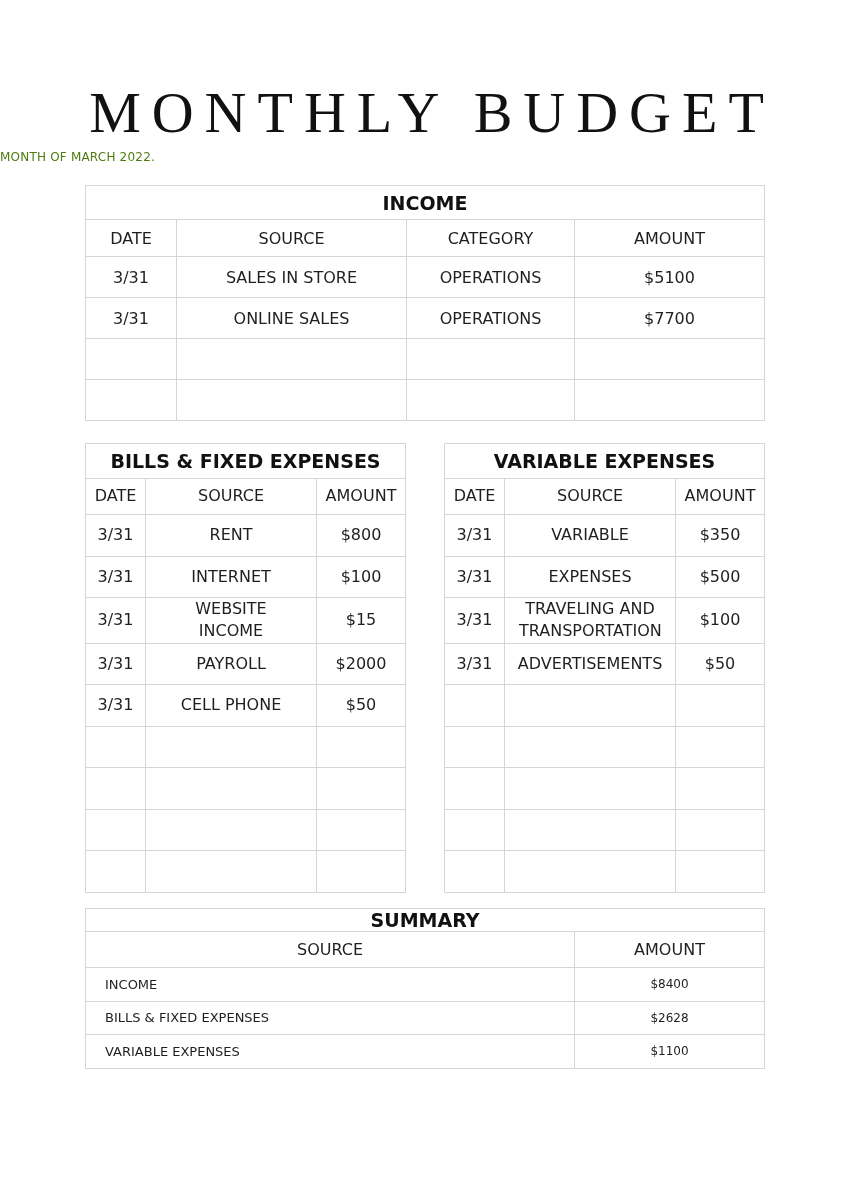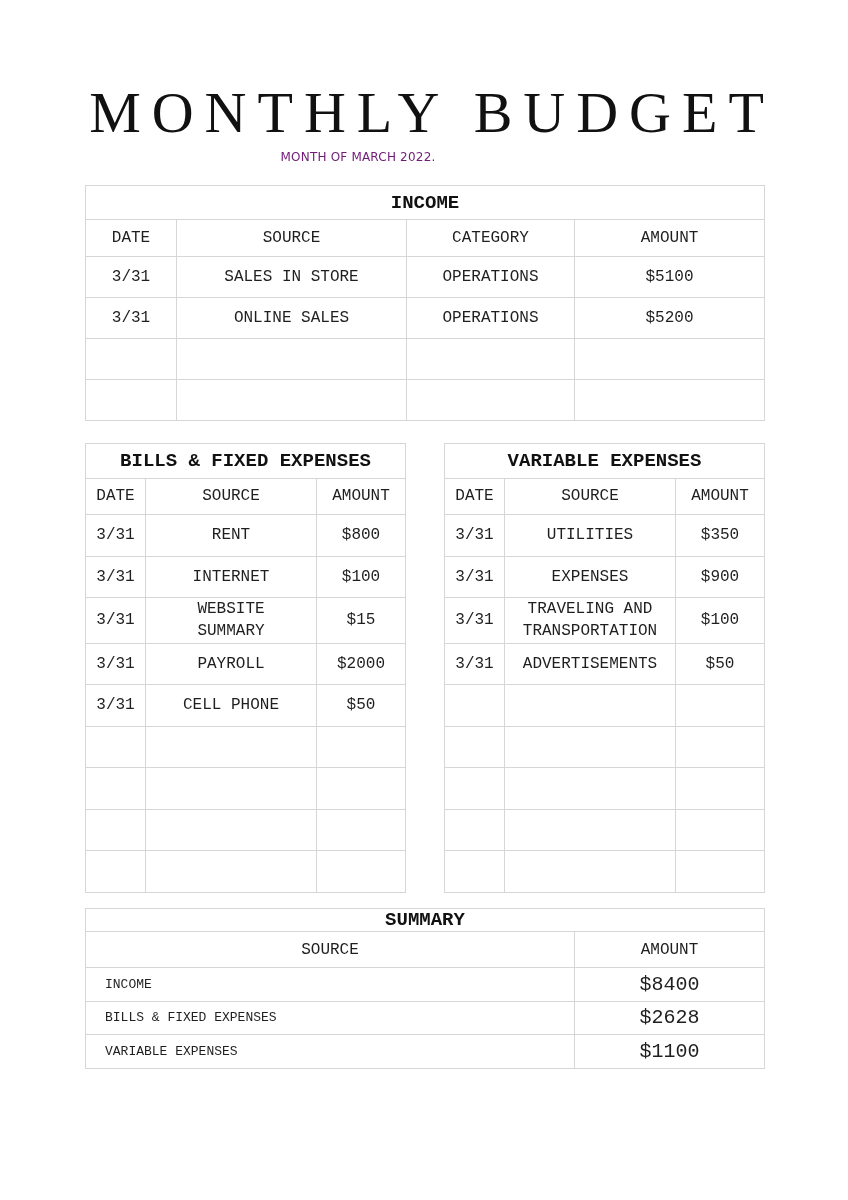--- a/index.html
+++ b/index.html
@@ -1,37 +1,37 @@
 <!DOCTYPE html>
 <html><head>
 <meta charset="utf-8">
 <style>
   html, body { margin: 0; padding: 0; background: #ffffff; }
   body { width: 848px; height: 1200px; position: relative; overflow: hidden; font-family: "DejaVu Sans", sans-serif; color: #1a1a1a; }
   .title { position: absolute; left: 0; top: 84px; width: 848px; text-align: center; font-family: "Liberation Serif", "DejaVu Serif", serif; font-size: 58px; letter-spacing: 11px; font-weight: 400; color: #111; line-height: 1; padding-left: 8px; }
-  .subtitle { position: absolute; left: 0; top: 150px; width: 716px; text-align: center; font-size: 12px; color: #701a75; letter-spacing: 0.2px; }
-  table { border-collapse: collapse; position: absolute; table-layout: fixed; font-family: Liberation Mono, monospace; }
+  .subtitle { position: absolute; left: 0; top: 150px; width: 716px; text-align: left; font-size: 12px; color: #4d7c0f; letter-spacing: 0.2px; }
+  table { border-collapse: collapse; position: absolute; table-layout: fixed; }
   td, th { border: 1.5px solid #d6d6d6; text-align: center; font-weight: 400; font-size: 16px; color: #1f1f1f; padding: 0; }
   th.sect { font-weight: 700; font-size: 19px; color: #111; }
   .income { left: 85px; top: 185px; width: 679px; }
   .income tr.h1 { height: 34px; }
   .income tr.h2 { height: 37px; }
   .income tr.r { height: 41px; }
   .bills { left: 85px; top: 443px; width: 320px; }
   .vars { left: 444px; top: 443px; width: 320px; }
   .side tr.h1 { height: 35px; }
   .side tr.h2 { height: 36px; }
   .side tr.r { height: 41.5px; }
   .side td { font-size: 16px; line-height: 1.4; }
   .summary { left: 85px; top: 908px; width: 679px; }
   .summary tr.h1 { height: 19px; }
   .summary tr.h2 { height: 36px; }
   .summary tr.r { height: 33.5px; }
   .summary td.lab { text-align: left; padding-left: 19px; font-size: 13px; }
-  .summary td.amt { font-size: 20px; margin-left: 36px; }
+  .summary td.amt { font-size: 12px; margin-left: 36px; }
 </style>
 </head>
 <body>
 
 <div class="title">MONTHLY BUDGET</div>
 <div class="subtitle">MONTH OF MARCH 2022.</div>
 
 <table class="income">
   <colgroup>
       <col style="width:91px">
@@ -52,21 +52,21 @@
   <tr class="r">
     <td>3/31</td>
     <td>SALES IN STORE</td>
     <td>OPERATIONS</td>
     <td>$5100</td>
   </tr>
   <tr class="r">
     <td>3/31</td>
     <td>ONLINE SALES</td>
     <td>OPERATIONS</td>
-    <td>$5200</td>
+    <td>$7700</td>
   </tr>
   <tr class="r">
     <td></td>
     <td></td>
     <td></td>
     <td></td>
   </tr>
   <tr class="r">
     <td></td>
     <td></td>
@@ -96,21 +96,21 @@
         <td>RENT</td>
         <td>$800</td>
       </tr>
   <tr class="r">
         <td>3/31</td>
         <td>INTERNET</td>
         <td>$100</td>
       </tr>
   <tr class="r">
         <td>3/31</td>
-        <td style="padding:0 28px">WEBSITE SUMMARY</td>
+        <td style="padding:0 28px">WEBSITE INCOME</td>
         <td>$15</td>
       </tr>
   <tr class="r">
         <td>3/31</td>
         <td>PAYROLL</td>
         <td>$2000</td>
       </tr>
   <tr class="r">
         <td>3/31</td>
         <td>CELL PHONE</td>
@@ -149,27 +149,27 @@
       <tr class="h1">
         <th class="sect" colspan="3">VARIABLE EXPENSES</th>
       </tr>
   <tr class="h2">
     <td>DATE</td>
     <td>SOURCE</td>
     <td>AMOUNT</td>
   </tr>
   <tr class="r">
         <td>3/31</td>
-        <td>UTILITIES</td>
+        <td>VARIABLE</td>
         <td>$350</td>
       </tr>
   <tr class="r">
         <td>3/31</td>
         <td>EXPENSES</td>
-        <td>$900</td>
+        <td>$500</td>
       </tr>
   <tr class="r">
         <td>3/31</td>
         <td style="padding:0 14px">TRAVELING AND TRANSPORTATION</td>
         <td>$100</td>
       </tr>
   <tr class="r">
         <td>3/31</td>
         <td>ADVERTISEMENTS</td>
         <td>$50</td>

